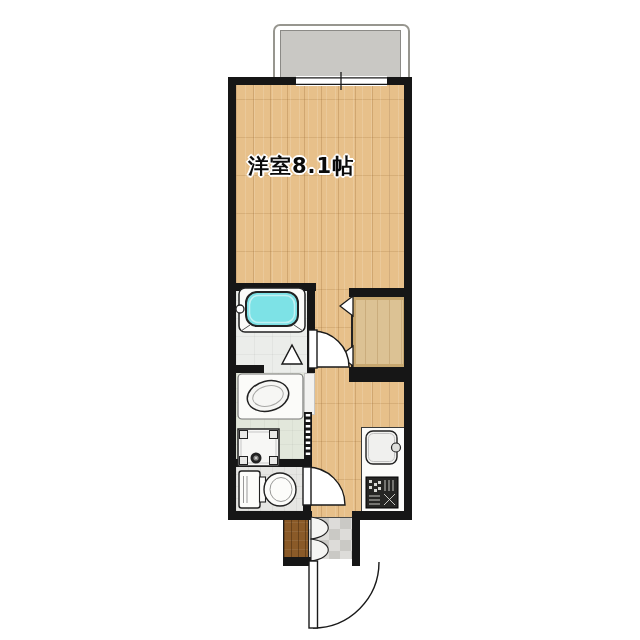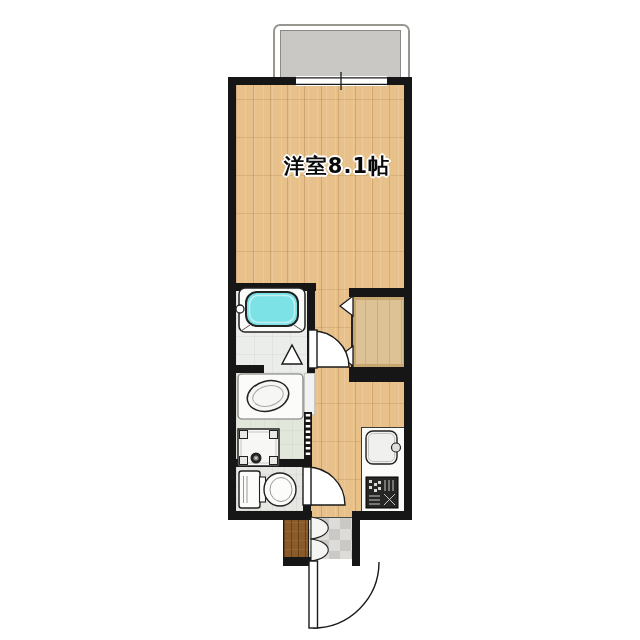--- a/index.html
+++ b/index.html
@@ -29,21 +29,21 @@
                      repeating-linear-gradient(0deg, rgba(255,255,255,.08) 0 1px, rgba(0,0,0,0) 1px 9px);
     border:1px solid #1c1c1c;}
   .closet{background-color:#dcc294;
     background-image:repeating-linear-gradient(90deg, rgba(150,110,55,.25) 0 1px, rgba(0,0,0,0) 1px 12px);
     border-left:2px solid #222;box-shadow:inset 0 0 0 3px #c7a76f;}
   .counter{background:#fbfbf9;border:1px solid #3a3a38;}
   .balcony-outer{border:2px solid #97968f;border-radius:7px;background:#ffffff;}
   .balcony-slab{background:#c9c8c4;border:1px solid #8b8a86;}
   .sidewallstrip{background:#f2f2f0;border:1px solid #c5c5c3;}
   .room-label{position:absolute;left:248px;top:152px;width:142px;height:28px;line-height:28px;
-    text-align:right;font-size:21px;font-weight:bold;color:#0a0a0a;letter-spacing:1px;
+    text-align:left;font-size:21px;font-weight:bold;color:#0a0a0a;letter-spacing:1px;
     text-shadow:-1px -1px 0 #fff,1px -1px 0 #fff,-1px 1px 0 #fff,1px 1px 0 #fff,
                 0 -2px 0 #fff,0 2px 0 #fff,-2px 0 0 #fff,2px 0 0 #fff;}
   svg{position:absolute;left:0;top:0;}
 </style>
 </head>
 <body>
 
 <div class="canvas">
 
   <div class="abs balcony-outer" style="left:273px;top:24px;width:133px;height:57px;"></div>

